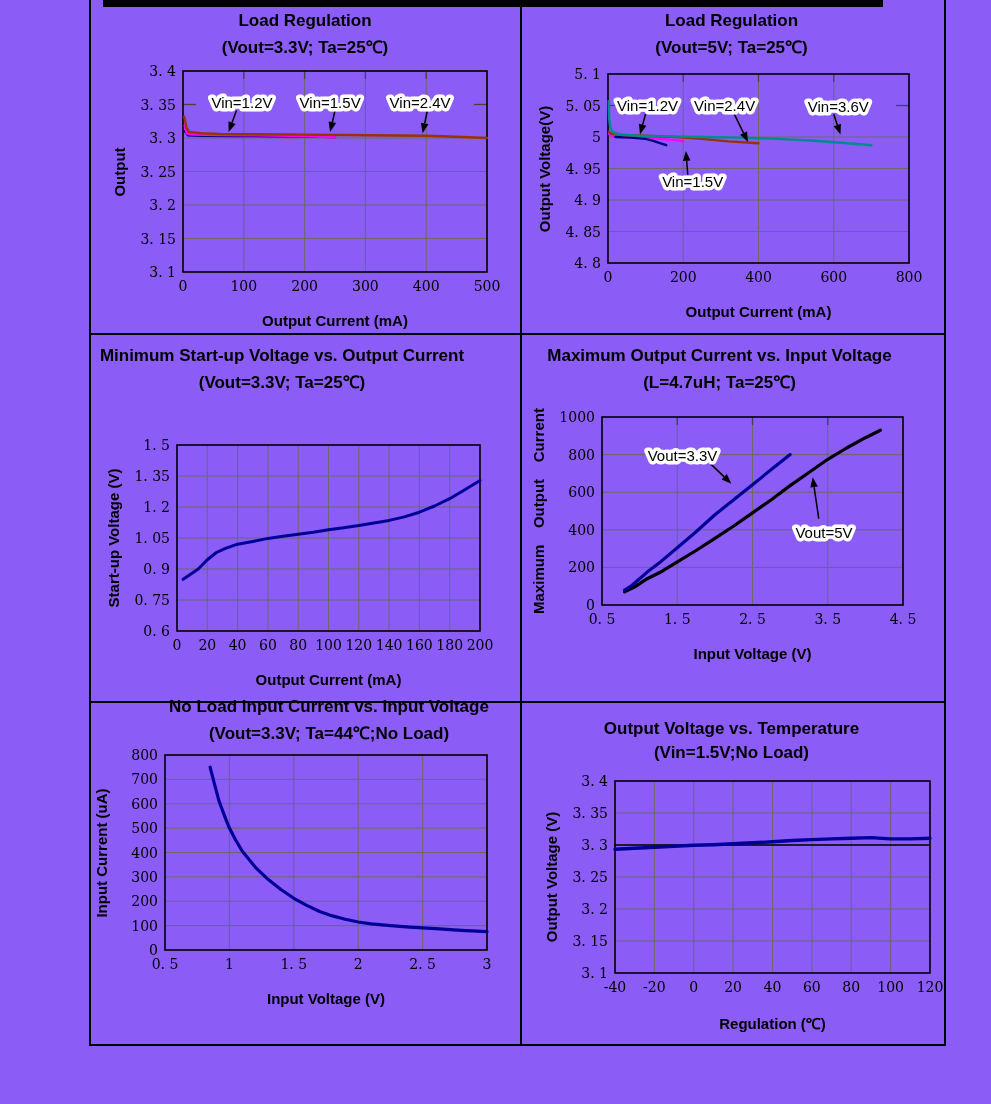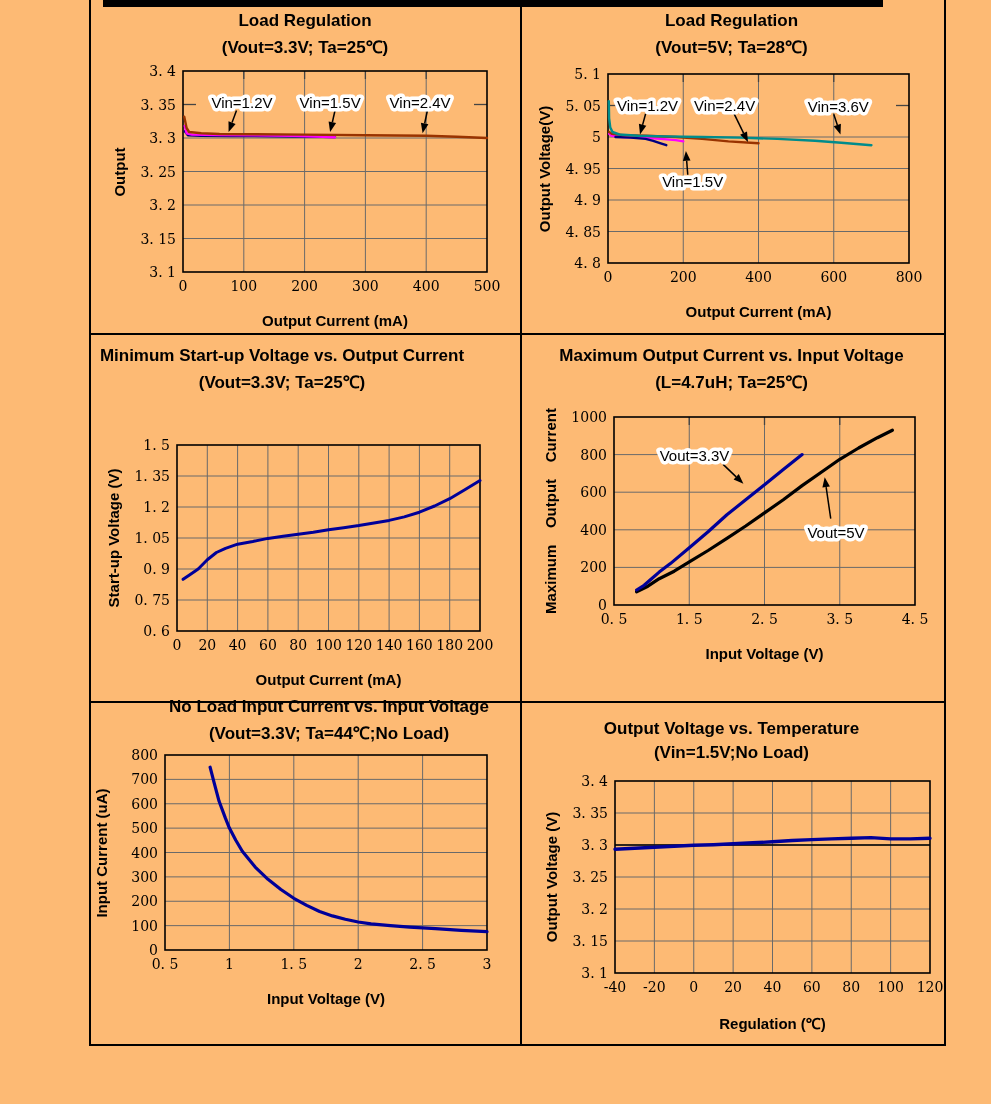--- a/index.html
+++ b/index.html
@@ -1,27 +1,27 @@
 <!DOCTYPE html>
 <html><head>
 <meta charset="utf-8">
 <style>
   html,body{margin:0;padding:0;background:#fff;}
-  .page{position:relative;width:991px;height:1104px;background:#fdba74;overflow:hidden;
+  .page{position:relative;width:991px;height:1104px;background:#8b5cf6;overflow:hidden;
         font-family:"Liberation Sans",sans-serif;color:#000;}
   .topbar{position:absolute;left:103px;top:0;width:780px;height:7px;background:#000;}
   .frame{position:absolute;left:89px;top:0;width:853px;height:1044px;
          border-left:2px solid #000;border-right:2px solid #000;border-bottom:2px solid #000;}
   .hdiv{position:absolute;left:0;width:100%;height:2px;background:#000;}
   .vdiv{position:absolute;top:0;left:429px;width:2px;height:100%;background:#000;}
   .cell{position:absolute;}
   #cell0{left:90px;top:0;width:430px;height:335px;}
   #cell1{left:520px;top:0;width:423px;height:335px;}
   #cell2{left:90px;top:335px;width:384px;height:368px;}
-  #cell3{left:520px;top:335px;width:423px;height:368px;}
+  #cell3{left:508px;top:335px;width:423px;height:368px;}
   #cell4{left:90px;top:681px;width:430px;height:438px;padding-left:24px;}
   #cell5{left:520px;top:703px;width:423px;height:313px;}
   .ctitle{margin-top:8px;text-align:center;font-size:17px;font-weight:bold;line-height:1.55;}
   .csub{margin-top:1px;text-align:center;font-size:17px;font-weight:bold;}
   #cell2 .ctitle{max-width:370px;margin-left:auto;margin-right:auto;}
   #cell3 .ctitle{white-space:nowrap;}
   #cell4 .ctitle,#cell5 .ctitle{margin-top:13px;}
   .ylab{position:absolute;width:240px;height:20px;text-align:center;font-size:15px;font-weight:bold;
         transform:rotate(-90deg);white-space:pre;pointer-events:none;}
   .xlab{position:absolute;width:300px;text-align:center;font-size:15px;font-weight:bold;pointer-events:none;}
@@ -82,21 +82,21 @@
         <polygon points="240.1,132.0 238.6,121.4 246.1,123.1" fill="#000"></polygon>
         <text x="240.136" y="108.16000000000005" text-anchor="middle" font-family="&quot;Liberation Sans&quot;,sans-serif" font-size="15px" fill="#000" stroke="#fff" stroke-width="7" paint-order="stroke" stroke-linejoin="round">Vin=1.5V</text>
         <line x1="337.41600000000005" y1="110.52999999999983" x2="334.64013664917223" y2="123.53044554520079" stroke="#000" stroke-width="1.5"></line>
         <polygon points="332.6,133.3 330.9,122.7 338.4,124.3" fill="#000"></polygon>
         <text x="330.12" y="108.16000000000005" text-anchor="middle" font-family="&quot;Liberation Sans&quot;,sans-serif" font-size="15px" fill="#000" stroke="#fff" stroke-width="7" paint-order="stroke" stroke-linejoin="round">Vin=2.4V</text>
       </svg>
   </div>
 
   <div class="cell" id="cell1">
     <div class="ctitle">Load Regulation</div>
-    <div class="csub">(Vout=5V; Ta=28℃)</div>
+    <div class="csub">(Vout=5V; Ta=25℃)</div>
     <div class="ylab" style="left: -94px; top: 158.5px;">Output Voltage(V)</div>
     <div class="xlab" style="left: 88.5px; top: 303px;">Output Current (mA)</div>
     <svg class="plot" width="423" height="335" viewBox="0 0 423 335">
         <line x1="163.25" y1="74" x2="163.25" y2="263" stroke="#6a6a6a" stroke-width="1"></line>
         <line x1="238.5" y1="74" x2="238.5" y2="263" stroke="#6a6a6a" stroke-width="1"></line>
         <line x1="313.75" y1="74" x2="313.75" y2="263" stroke="#6a6a6a" stroke-width="1"></line>
         <line x1="88" y1="231.50000000000009" x2="389" y2="231.50000000000009" stroke="#6a6a6a" stroke-width="1"></line>
         <line x1="88" y1="199.99999999999963" x2="389" y2="199.99999999999963" stroke="#6a6a6a" stroke-width="1"></line>
         <line x1="88" y1="168.49999999999972" x2="389" y2="168.49999999999972" stroke="#6a6a6a" stroke-width="1"></line>
         <line x1="88" y1="136.99999999999983" x2="389" y2="136.99999999999983" stroke="#6a6a6a" stroke-width="1"></line>

